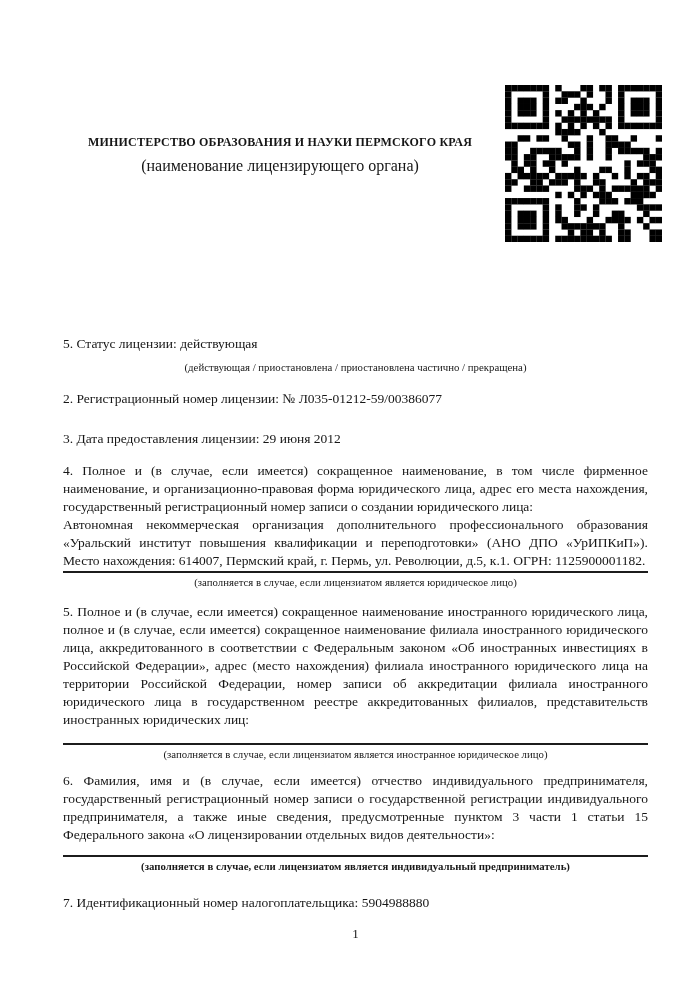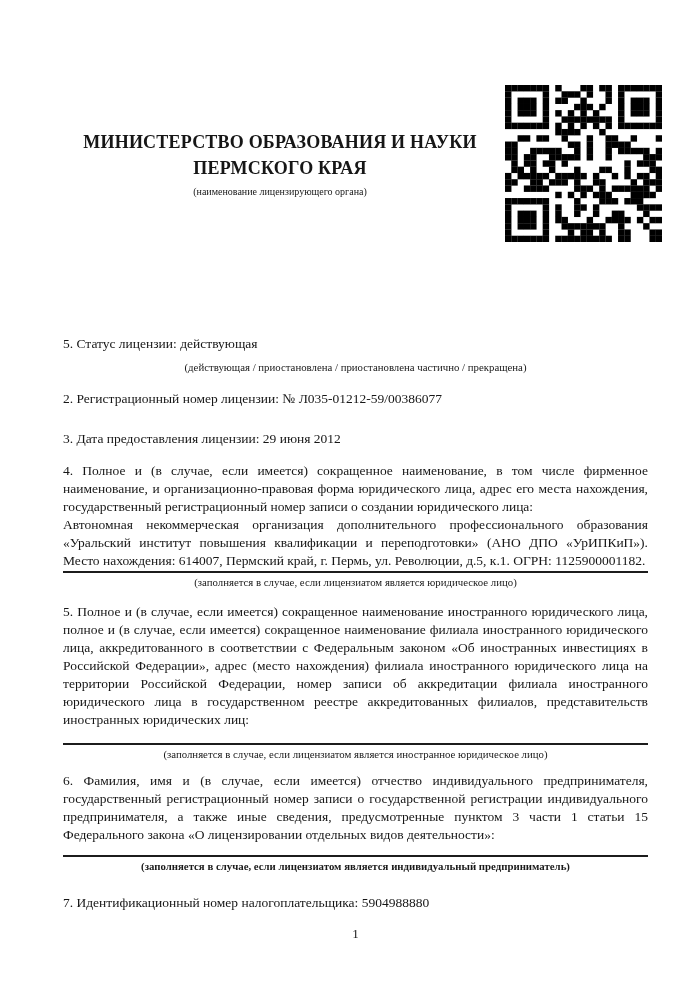--- a/index.html
+++ b/index.html
@@ -6,22 +6,22 @@
   .page{
     position:relative;
     width:700px;height:989px;
     background:#ffffff;
     font-family:"Liberation Serif","DejaVu Serif",serif;
     color:#161616;
     overflow:hidden;
   }
   .header{position:relative;height:307px;}
   .ministry-block{position:absolute;left:45px;top:129px;width:470px;text-align:center;}
-  .ministry-name{font-weight:bold;font-size:18px;line-height:26px;letter-spacing:0.2px;}
-  .ministry-caption{font-size:10px;line-height:13px;margin-top:4px;}
+  .ministry-name{font-weight:bold;font-size:12px;line-height:26px;letter-spacing:0.2px;}
+  .ministry-caption{font-size:16px;line-height:13px;margin-top:4px;}
   .qr{position:absolute;left:505px;top:85px;width:157px;height:157px;}
   .qr svg{display:block;}
   .content{padding:0 52px 0 63px;font-size:13.5px;line-height:18px;}
   .title-block{text-align:center;}
   .para{text-align:justify;}
   .note{font-size:10.8px;line-height:15px;text-align:center;color:#191919;}
   .rule{border:0;border-top:2px solid #1c1c1c;margin:0;height:0;}
   .item-1{margin-top:28px;}
   .item-1 .note{margin-top:7px;}
   .item-2{margin-top:15px;}

